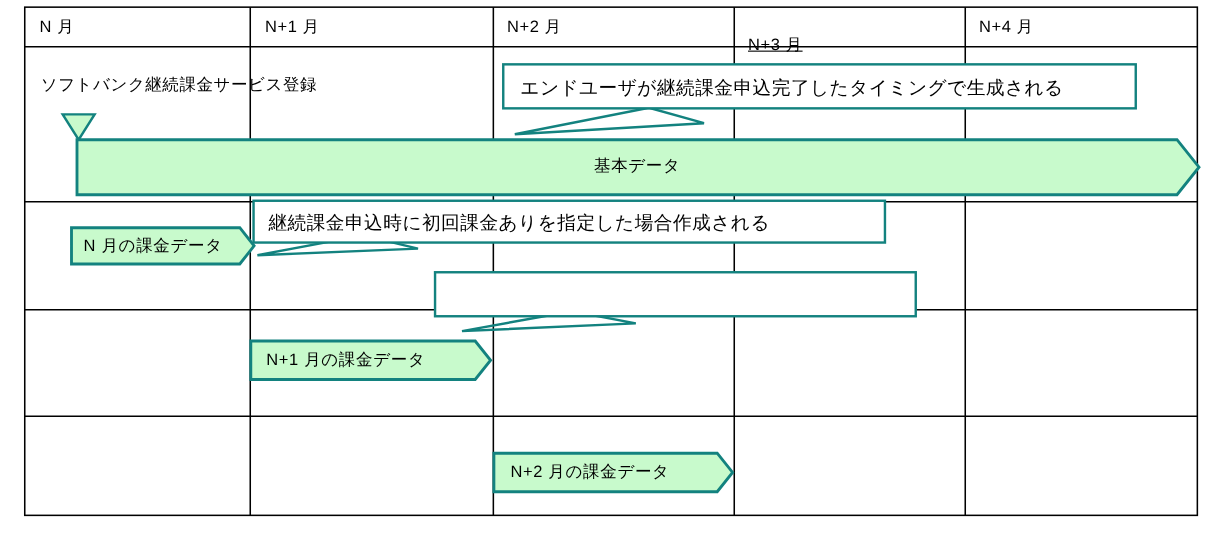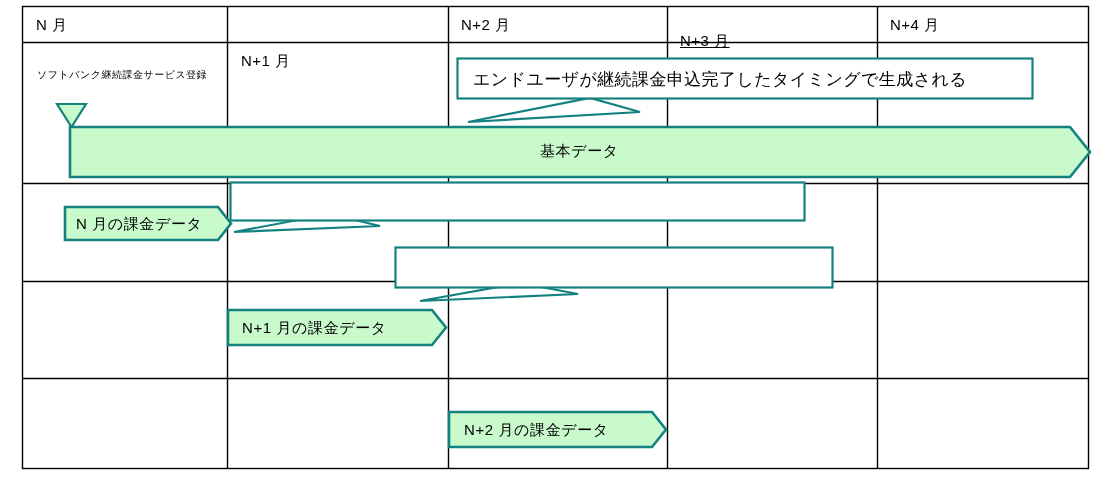--- a/index.html
+++ b/index.html
@@ -30,21 +30,21 @@
     position: absolute;
     white-space: nowrap;
     color: #000000;
     line-height: 1;
   }
   .hdr-label {
     font-size: 15px;
     letter-spacing: 0.5px;
   }
   .cell-label {
-    font-size: 10px;
+    font-size: 15px;
     letter-spacing: 0.5px;
   }
   .callout-label {
     font-size: 17px;
     letter-spacing: 0.4px;
   }
   .bar-label {
     font-size: 15px;
     letter-spacing: 0.6px;
     font-family: Liberation Serif, serif;
@@ -116,31 +116,32 @@
       <path d="M 228 310 L 432 310 L 446 327.5 L 432 345 L 228 345 Z" fill="#C8FACC" stroke="#13827F" stroke-width="2.6" stroke-linejoin="miter"></path>
     </g>
 
     <g>
       <path d="M 449 412 L 652 412 L 666 429.5 L 652 447 L 449 447 Z" fill="#C8FACC" stroke="#13827F" stroke-width="2.6" stroke-linejoin="miter"></path>
     </g>
 
   </svg>
 
   <div class="lbl hdr-label" style="left:36px; top:17px;">N 月</div>
-  <div class="lbl hdr-label" style="left:241px; top:17px;margin-top:36px;">N+1 月</div>
+  <div class="lbl hdr-label" style="left:241px; top:17px;">N+1 月</div>
   <div class="lbl hdr-label" style="left:461px; top:17px;">N+2 月</div>
   <div class="lbl hdr-label" style="left:680px; top:33px;text-decoration:underline;">N+3 月</div>
   <div class="lbl hdr-label" style="left:890px; top:17px;">N+4 月</div>
 
   <div class="lbl cell-label" style="left:37px; top:70px;">ソフトバンク継続課金サービス登録</div>
 
   <div class="lbl callout-label" style="left:473px; top:71px;">エンドユーザが継続課金申込完了したタイミングで生成される</div>
 
   <div class="lbl bar-label" style="left:540px; top:144px;">基本データ</div>
 
+  <div class="lbl callout-label" style="left:244px; top:194px;">継続課金申込時に初回課金ありを指定した場合作成される</div>
 
   <div class="lbl box-label" style="left:76px; top:216px;">N 月の課金データ</div>
 
 
   <div class="lbl box-label" style="left:242px; top:320px;">N+1 月の課金データ</div>
 
   <div class="lbl box-label" style="left:464px; top:422px;">N+2 月の課金データ</div>
 
 </div>
 

